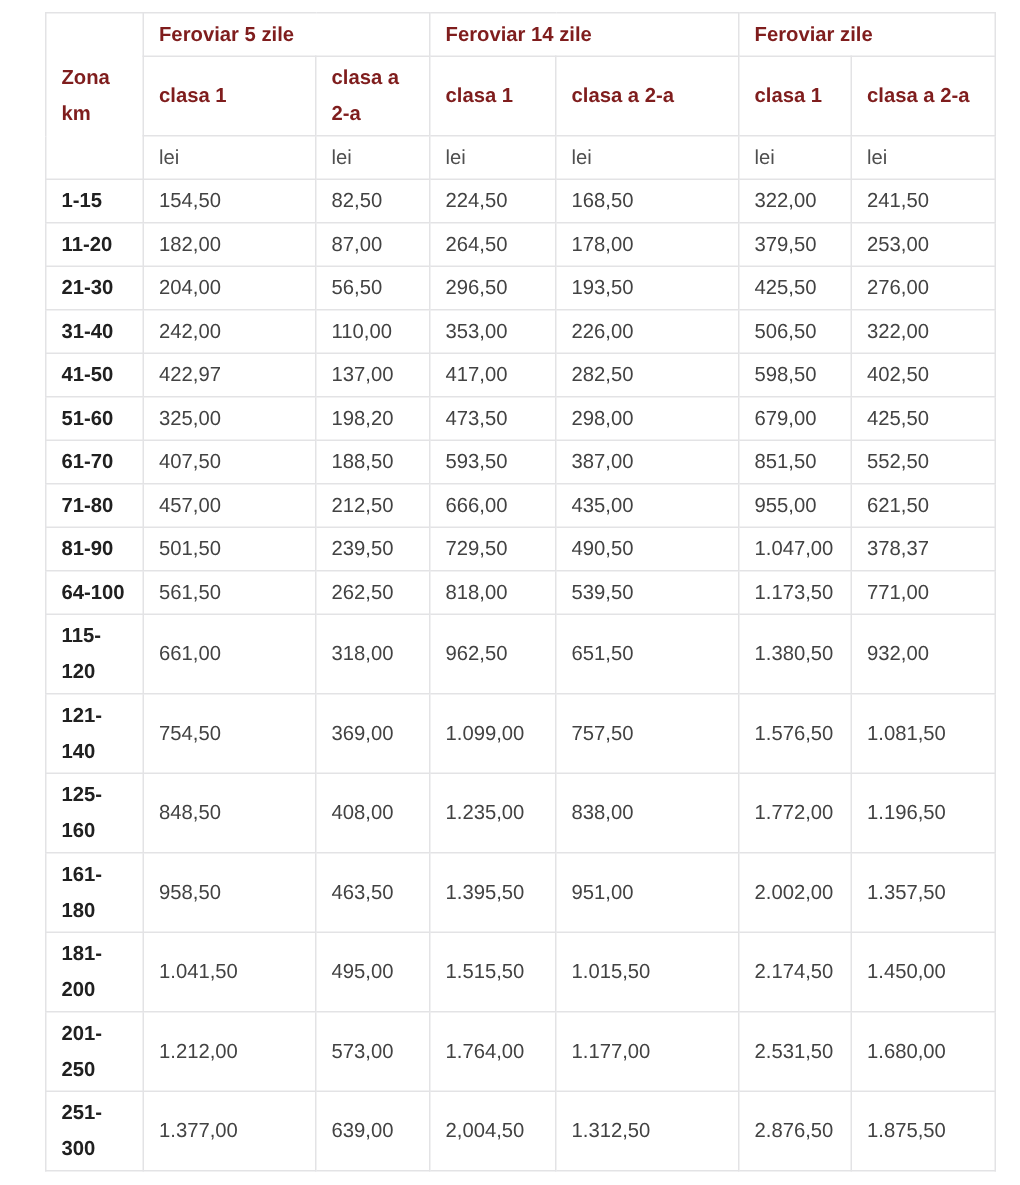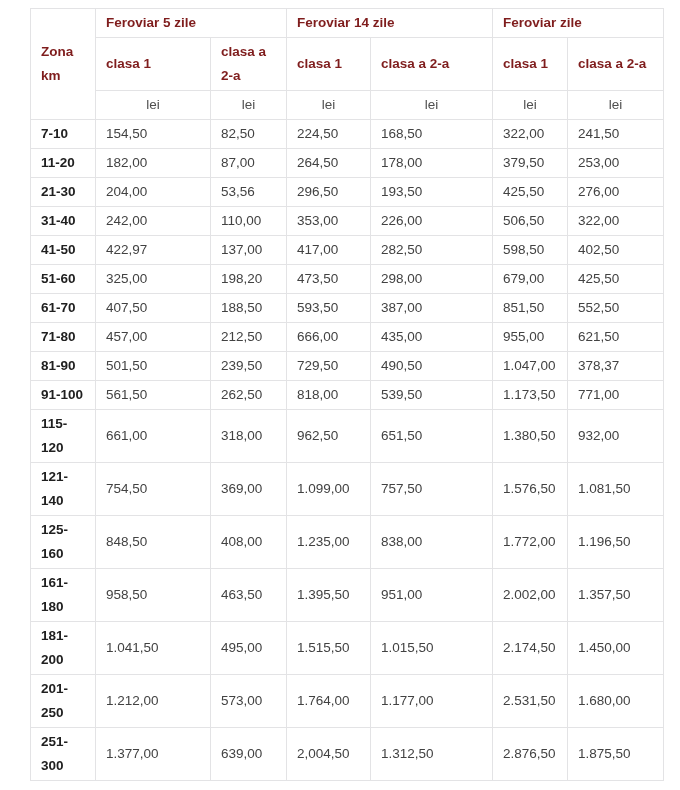--- a/index.html
+++ b/index.html
@@ -37,21 +37,20 @@
     font-weight: bold;
     color: #202020;
   }
   .fare-table td.val {
     font-weight: normal;
     color: #424242;
   }
   .fare-table tr.unit-row td {
     font-weight: normal;
     color: #4f4f4f;
-    text-align: center;
   }
 </style>
 </head>
 <body>
 
 <div class="table-wrap">
   <table class="fare-table">
     <colgroup>
       <col style="width:65px">
       <col style="width:115px">
@@ -80,41 +79,41 @@
         <td>lei</td>
         <td>lei</td>
         <td>lei</td>
         <td>lei</td>
         <td>lei</td>
         <td>lei</td>
       </tr>
     </thead>
     <tbody>
         <tr>
-          <td class="zone">7-10</td>
+          <td class="zone">1-15</td>
           <td class="val">154,50</td>
           <td class="val">82,50</td>
           <td class="val">224,50</td>
           <td class="val">168,50</td>
           <td class="val">322,00</td>
           <td class="val">241,50</td>
         </tr>
         <tr>
           <td class="zone">11-20</td>
           <td class="val">182,00</td>
           <td class="val">87,00</td>
           <td class="val">264,50</td>
           <td class="val">178,00</td>
           <td class="val">379,50</td>
           <td class="val">253,00</td>
         </tr>
         <tr>
           <td class="zone">21-30</td>
           <td class="val">204,00</td>
-          <td class="val">53,56</td>
+          <td class="val">56,50</td>
           <td class="val">296,50</td>
           <td class="val">193,50</td>
           <td class="val">425,50</td>
           <td class="val">276,00</td>
         </tr>
         <tr>
           <td class="zone">31-40</td>
           <td class="val">242,00</td>
           <td class="val">110,00</td>
           <td class="val">353,00</td>
@@ -161,21 +160,21 @@
         <tr>
           <td class="zone">81-90</td>
           <td class="val">501,50</td>
           <td class="val">239,50</td>
           <td class="val">729,50</td>
           <td class="val">490,50</td>
           <td class="val">1.047,00</td>
           <td class="val">378,37</td>
         </tr>
         <tr>
-          <td class="zone">91-100</td>
+          <td class="zone">64-100</td>
           <td class="val">561,50</td>
           <td class="val">262,50</td>
           <td class="val">818,00</td>
           <td class="val">539,50</td>
           <td class="val">1.173,50</td>
           <td class="val">771,00</td>
         </tr>
         <tr>
           <td class="zone">115-120</td>
           <td class="val">661,00</td>

